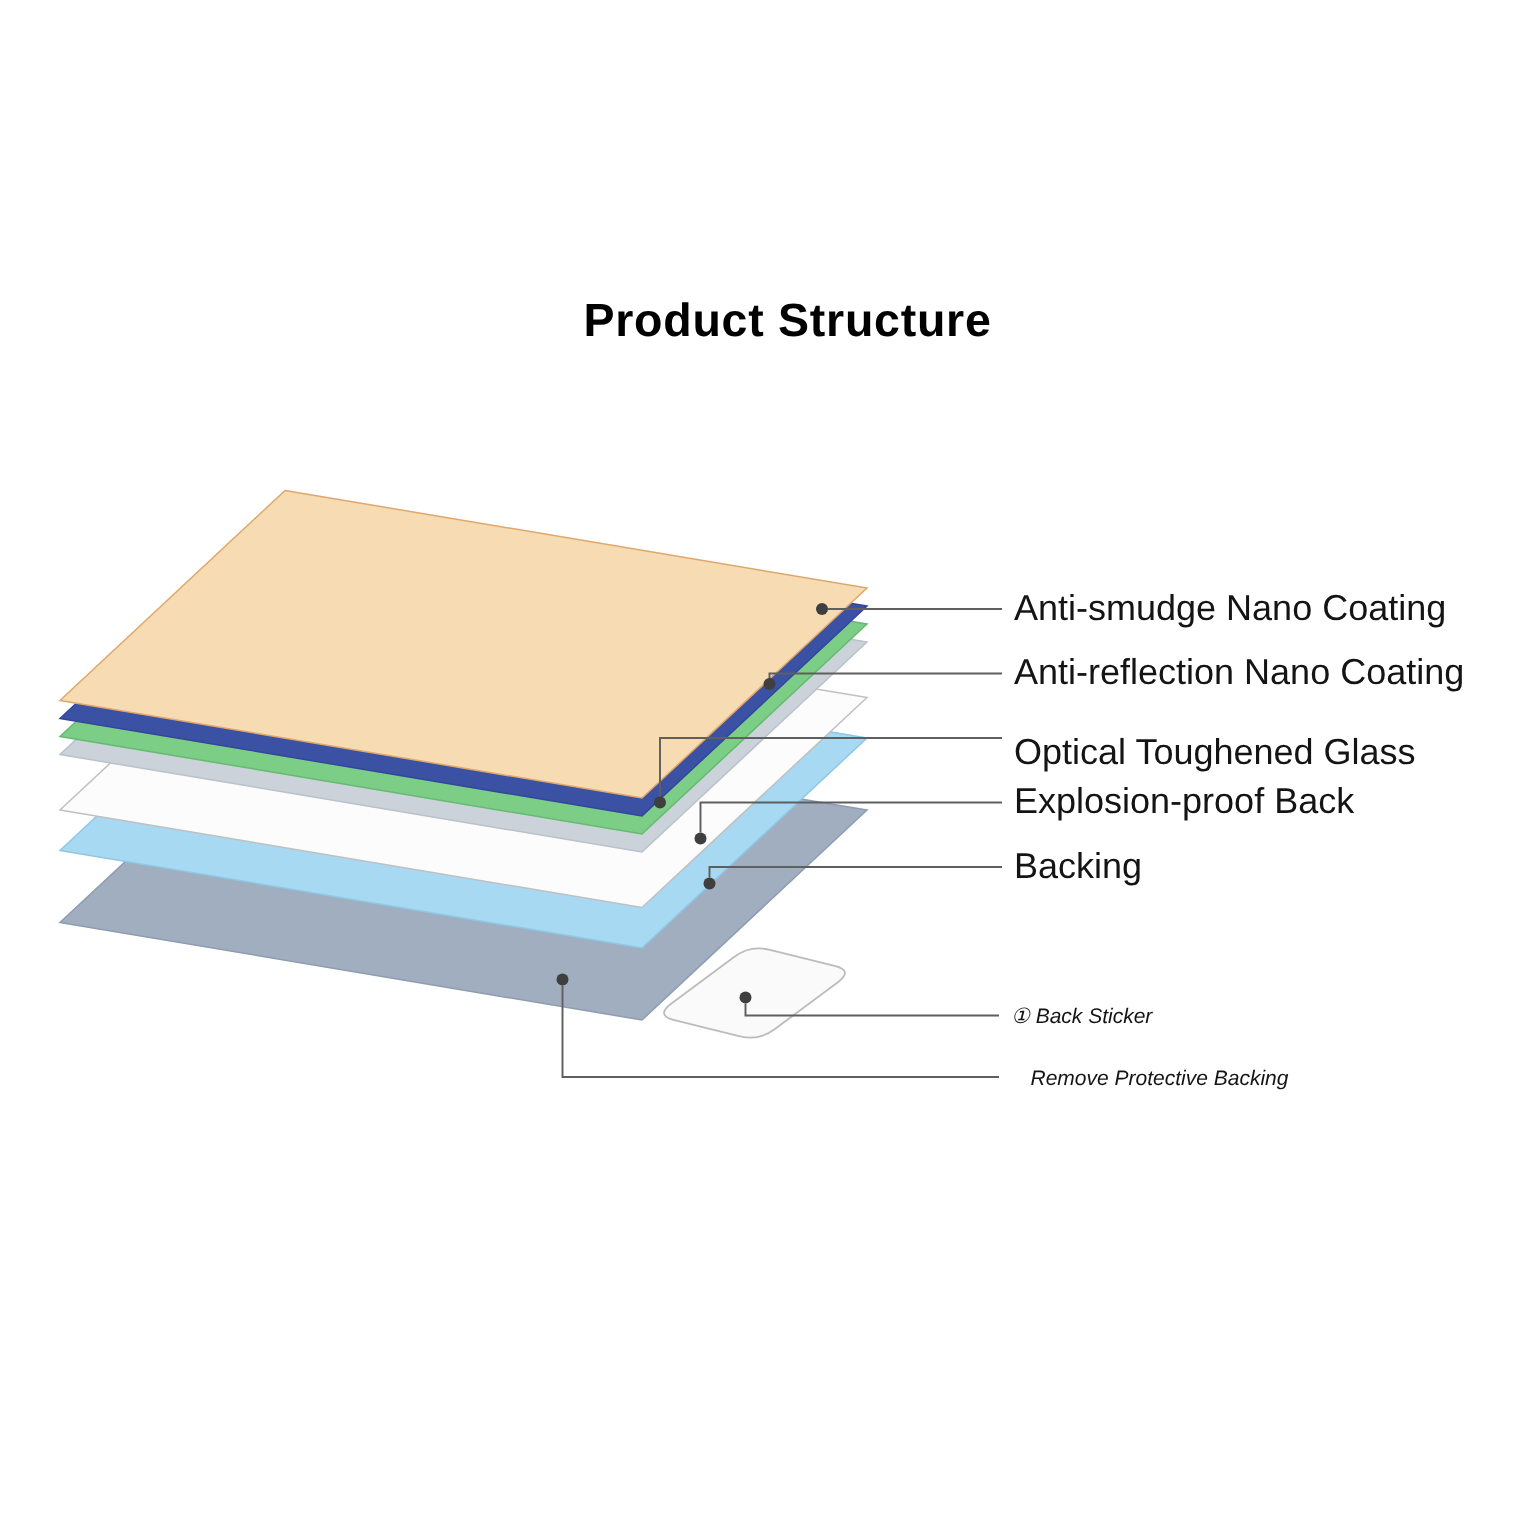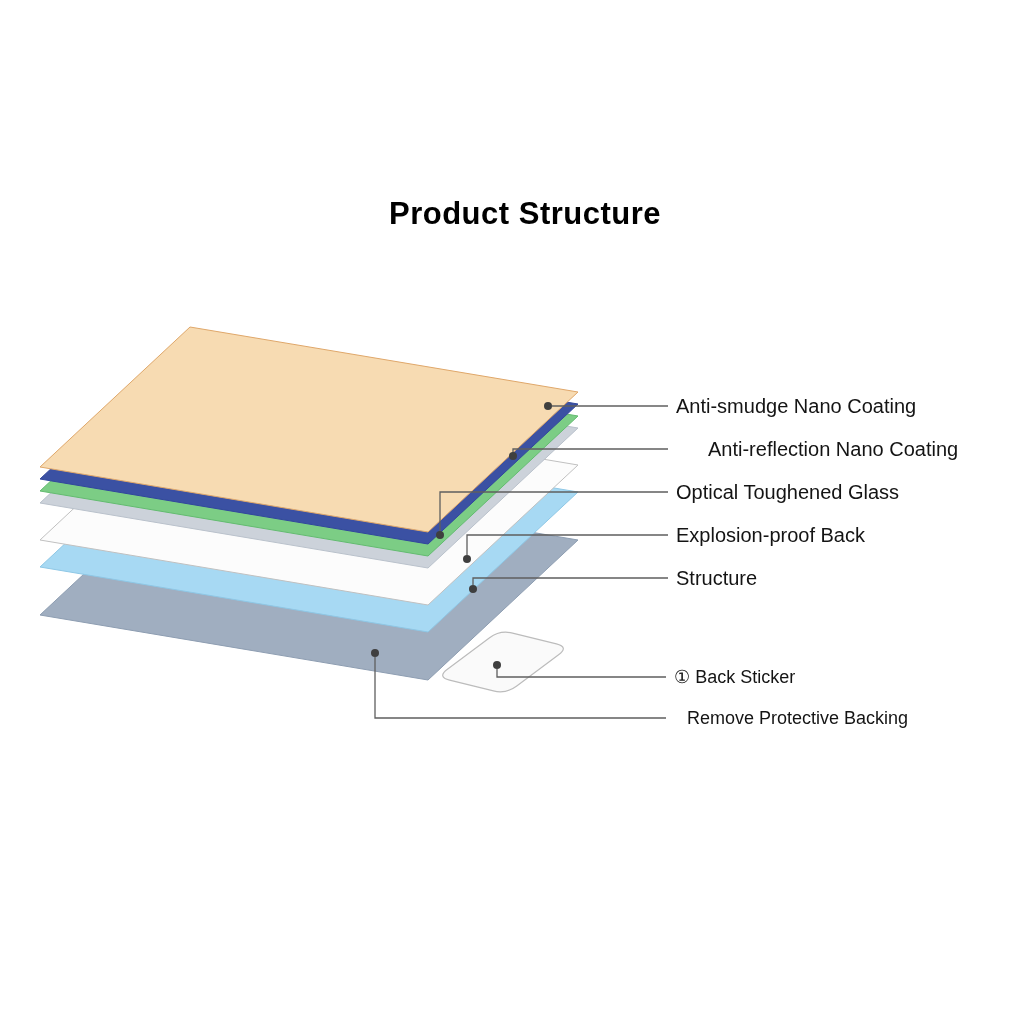--- a/index.html
+++ b/index.html
@@ -19,24 +19,24 @@
     font-size:31px;
     font-weight:bold;
     color:#000000;
     letter-spacing:0.5px;
   }
   .stage { position:absolute; left:0; top:0; }
   .callout {
     position:absolute;
     white-space:nowrap;
     color:#141414;
-    font-size:20px;
+    font-size:24px;
     line-height:26px;
   }
-  .callout.small { font-size:18px; line-height:22px; }
+  .callout.small { font-size:14px; line-height:22px;font-style:italic; }
 </style>
 </head>
 <body>
 
 <div class="page">
 
   <h1 class="title">Product Structure</h1>
 
   <svg class="stage" width="1024" height="1024" viewBox="0 0 1024 1024">
 
@@ -67,20 +67,20 @@
     <circle cx="548" cy="406" r="4" fill="#3f3f3f"></circle>
     <circle cx="513" cy="456" r="4" fill="#3f3f3f"></circle>
     <circle cx="440" cy="535" r="4" fill="#3f3f3f"></circle>
     <circle cx="467" cy="559" r="4" fill="#3f3f3f"></circle>
     <circle cx="473" cy="589" r="4" fill="#3f3f3f"></circle>
     <circle cx="497" cy="665" r="4" fill="#3f3f3f"></circle>
     <circle cx="375" cy="653" r="4" fill="#3f3f3f"></circle>
   </svg>
 
   <div class="callout" style="left:676px; top:393px;">Anti-smudge Nano Coating</div>
-  <div class="callout" style="left:676px; top:436px;margin-left:32px;">Anti-reflection Nano Coating</div>
-  <div class="callout" style="left:676px; top:479px;">Optical Toughened Glass</div>
+  <div class="callout" style="left:676px; top:436px;">Anti-reflection Nano Coating</div>
+  <div class="callout" style="left:676px; top:489px;">Optical Toughened Glass</div>
   <div class="callout" style="left:676px; top:522px;">Explosion-proof Back</div>
-  <div class="callout" style="left:676px; top:565px;">Structure</div>
+  <div class="callout" style="left:676px; top:565px;">Backing</div>
   <div class="callout small" style="left:674px; top:666px;">① Back Sticker</div>
   <div class="callout small" style="left:675px; top:707px;margin-left:12px;">Remove Protective Backing</div>
 
 </div>
 
 </body></html>

